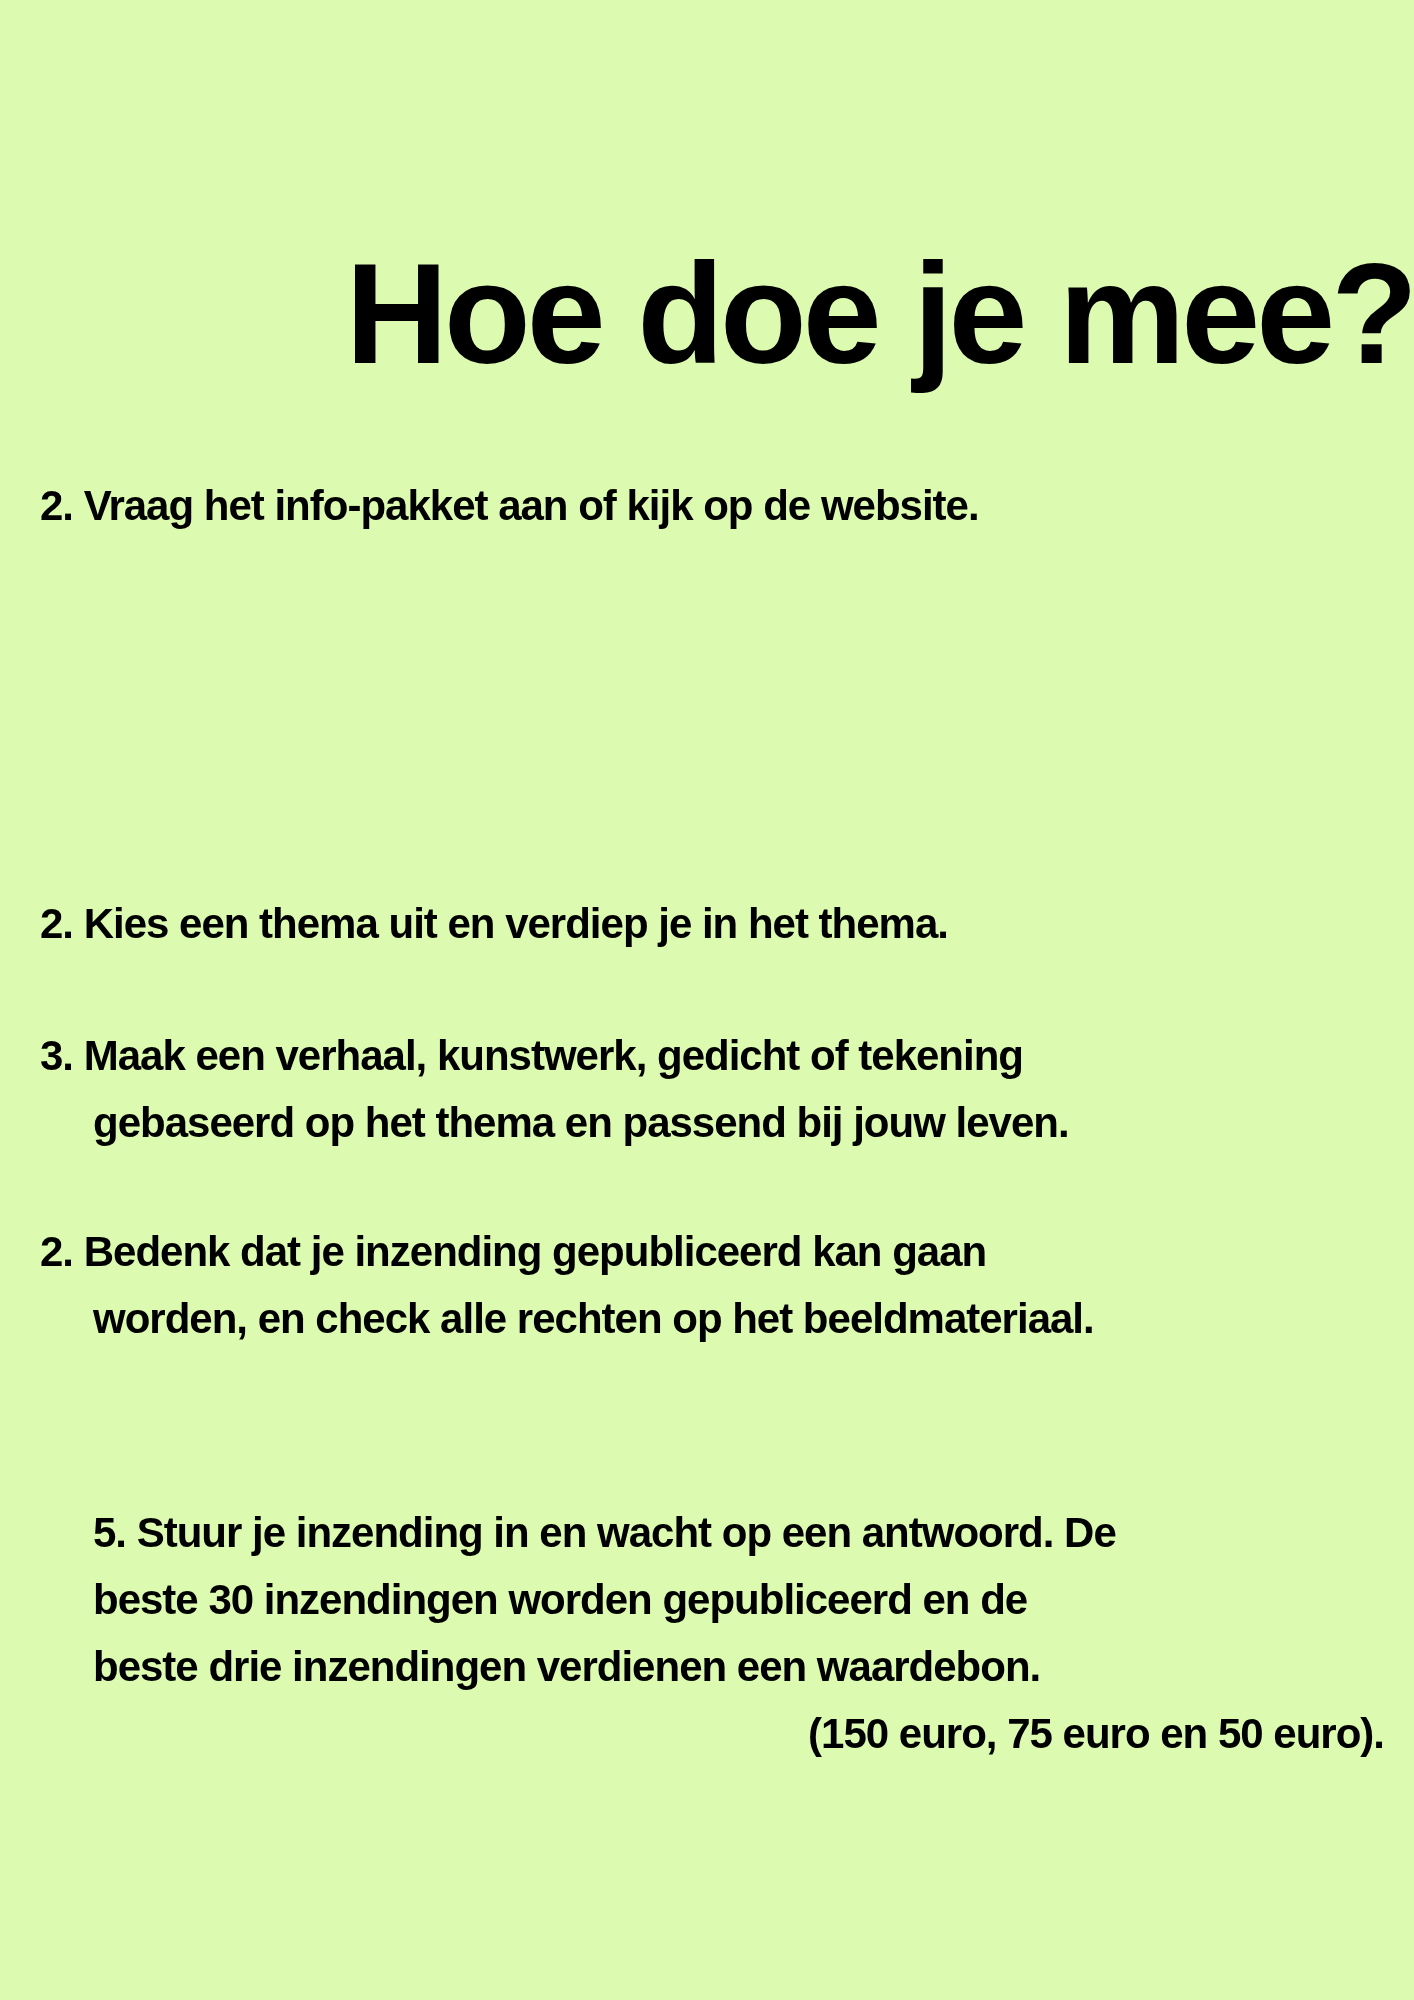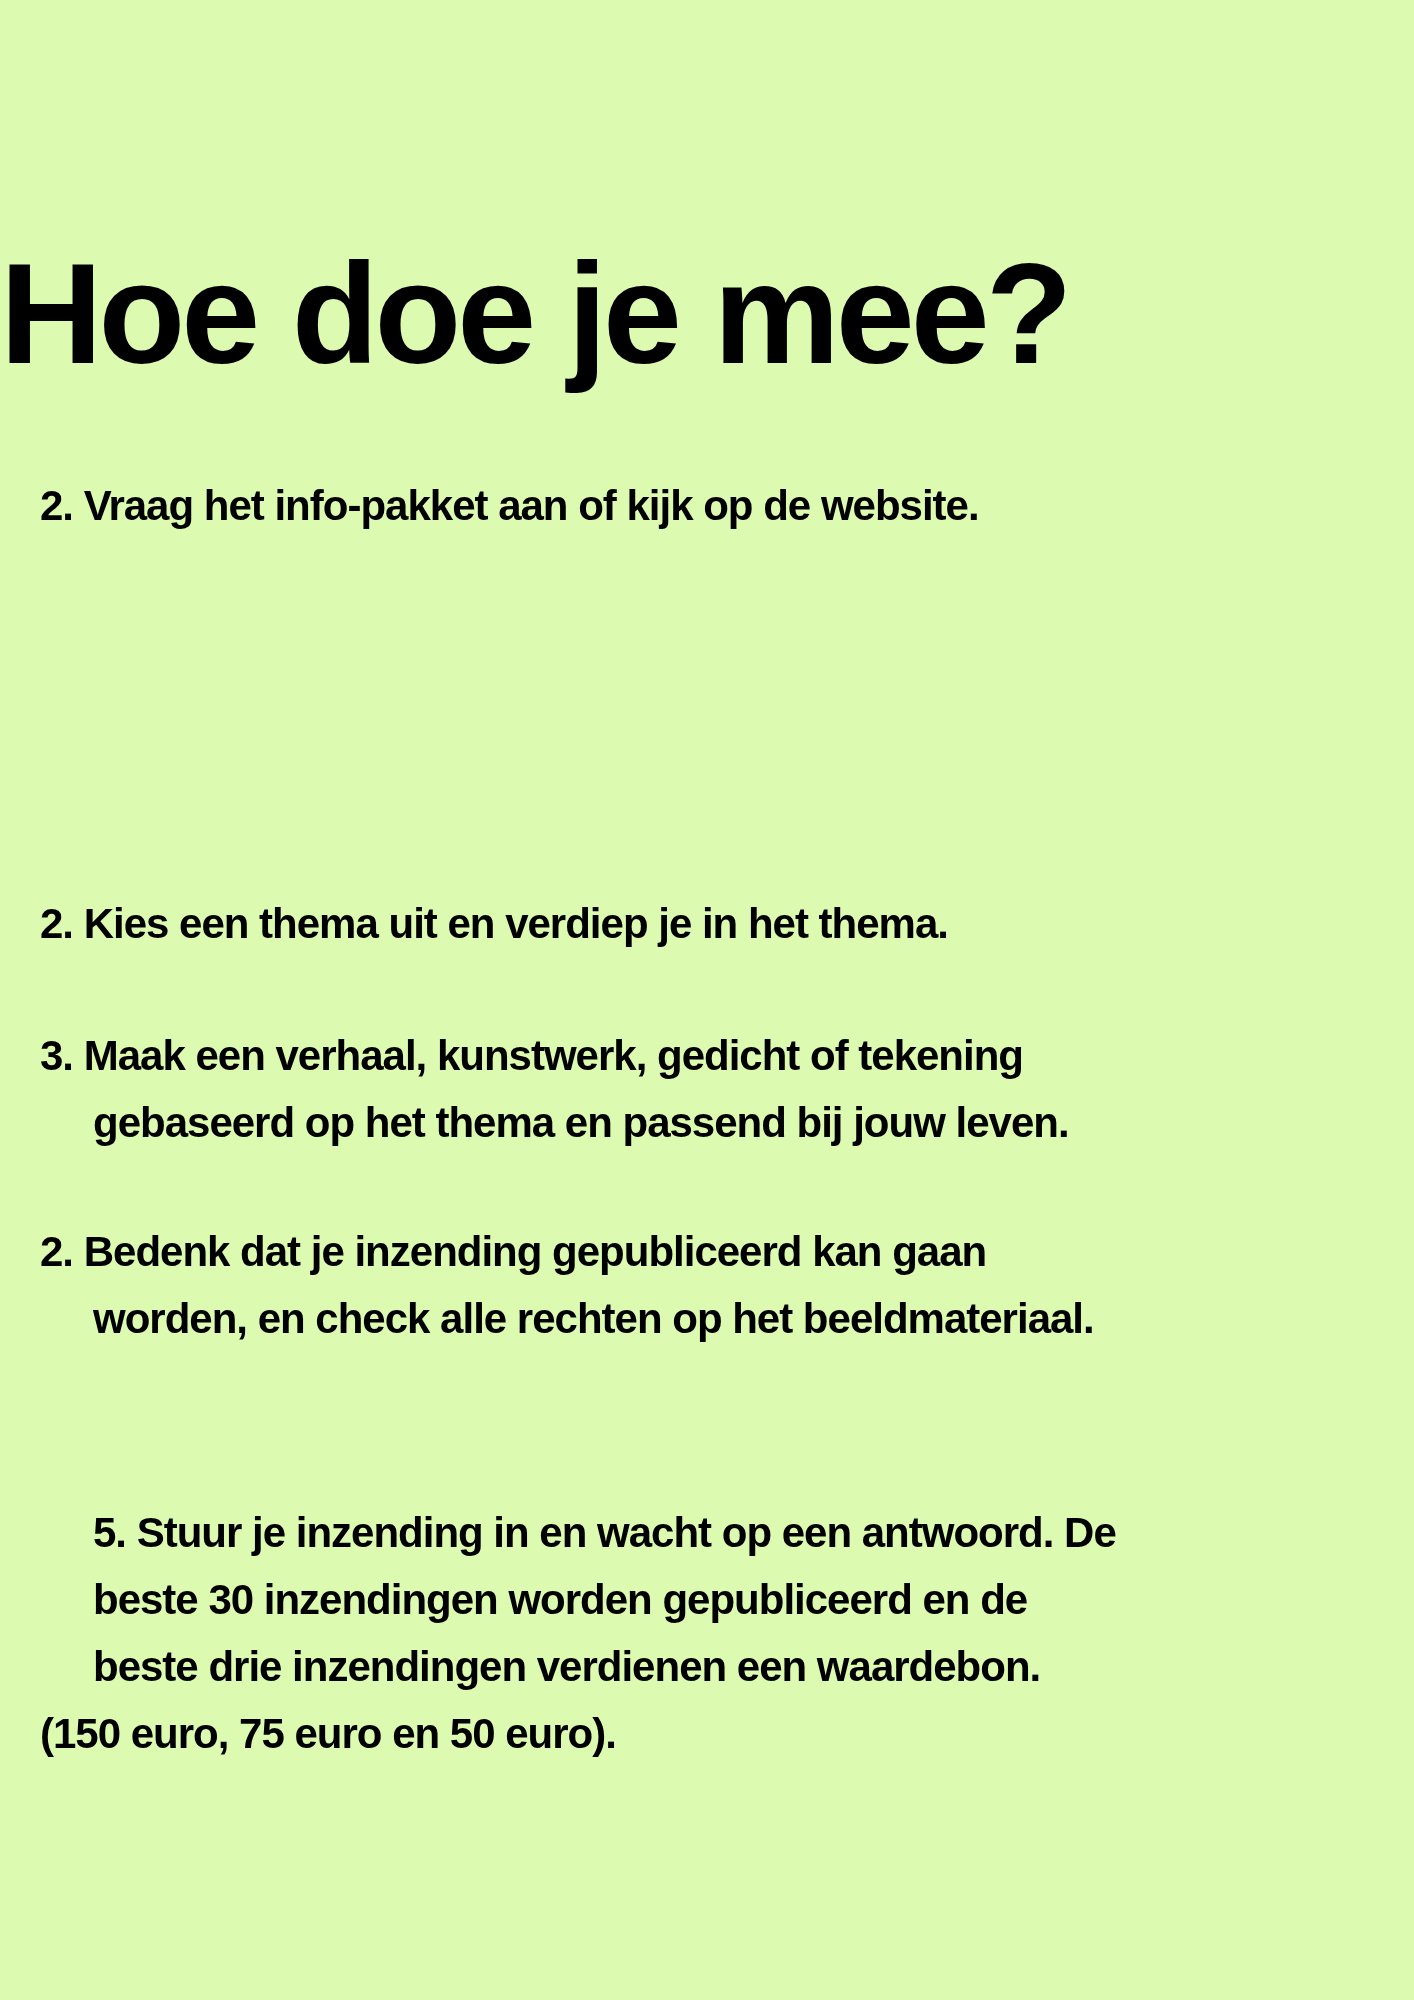--- a/index.html
+++ b/index.html
@@ -16,21 +16,21 @@
     height: 2000px;
     background: #dcfbb0;
     color: #000000;
     overflow: hidden;
   }
   .title {
     position: absolute;
     top: 148px;
     left: 0;
     right: 0;
-    text-align: left;
+    text-align: right;
     font-size: 142px;
     font-weight: 700;
     letter-spacing: -4px;
     line-height: 1;
     white-space: nowrap;
   }
   .step {
     position: absolute;
     left: 40px;
     right: 30px;
@@ -56,21 +56,21 @@
     font-size: 41px;
     font-style: italic;
     font-weight: 400;
     letter-spacing: -0.5px;
     line-height: 64px;
     white-space: pre-line;
   }
   .prize-line {
     margin-left: -53px;
     text-indent: 0;
-    text-align: left;
+    text-align: right;
     white-space: nowrap;
   }
 </style>
 </head>
 <body>
 
 <div class="poster">
 
   <h1 class="title">Hoe doe je mee?</h1>
 

